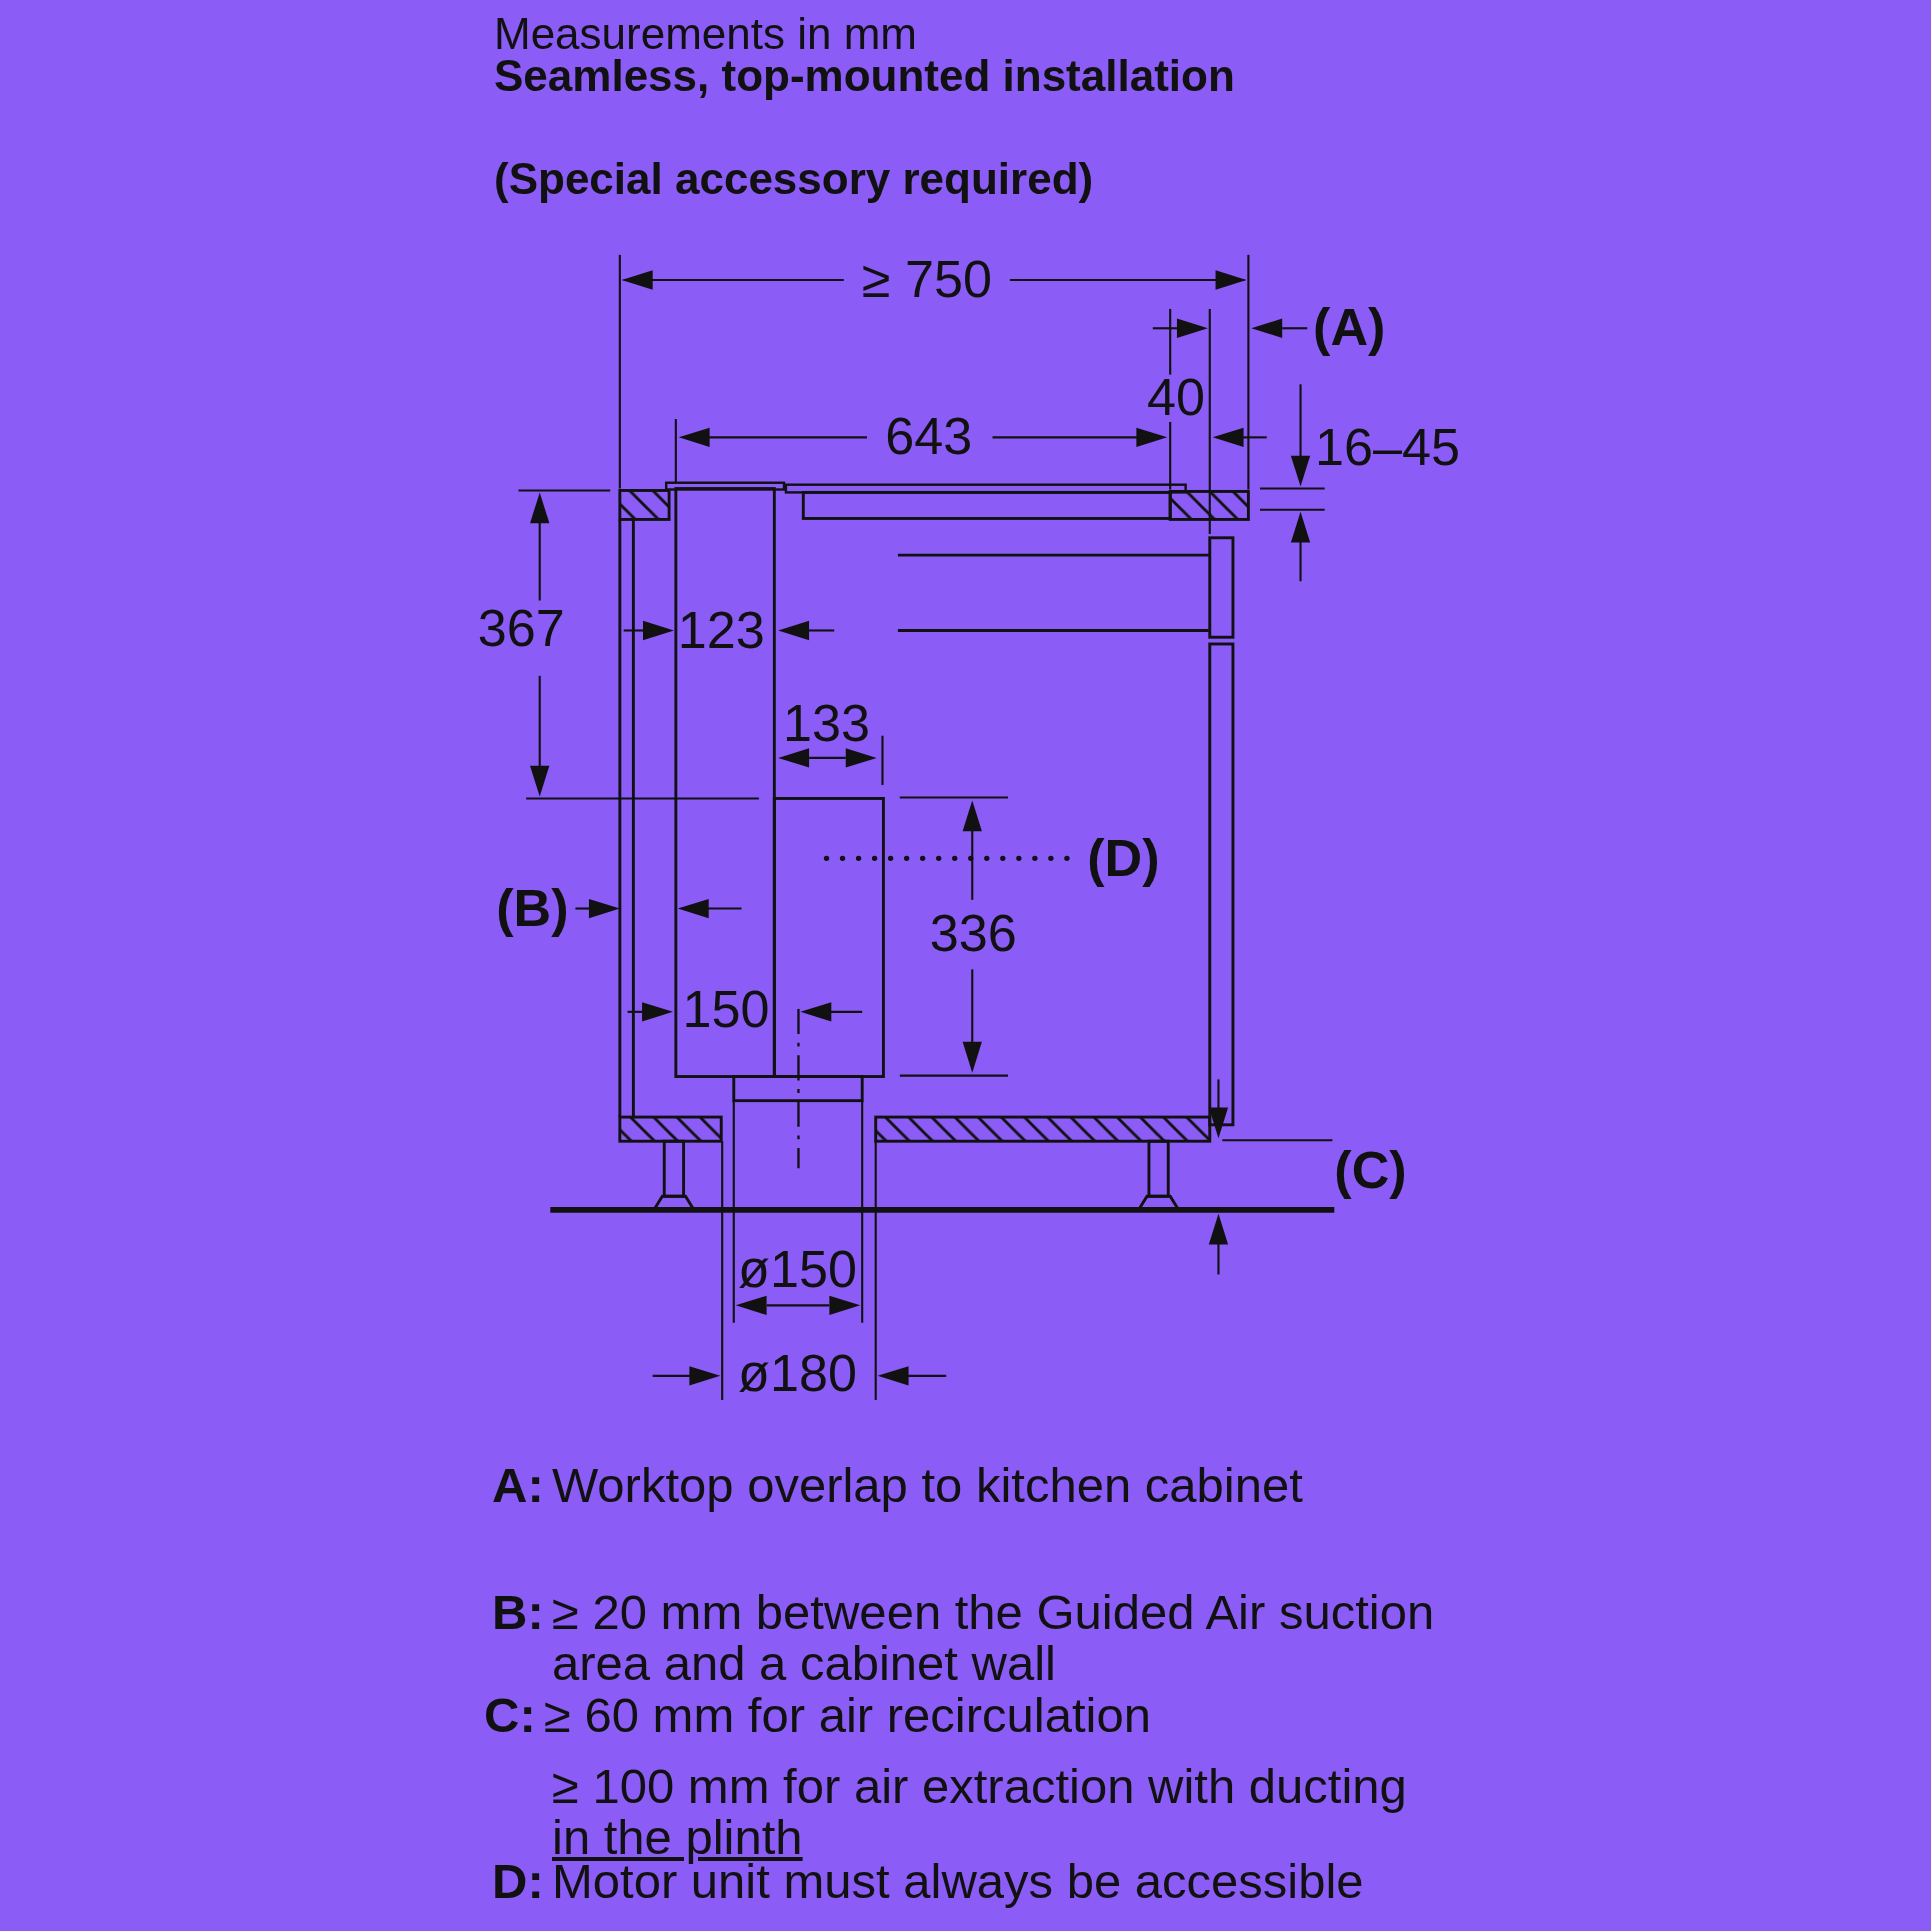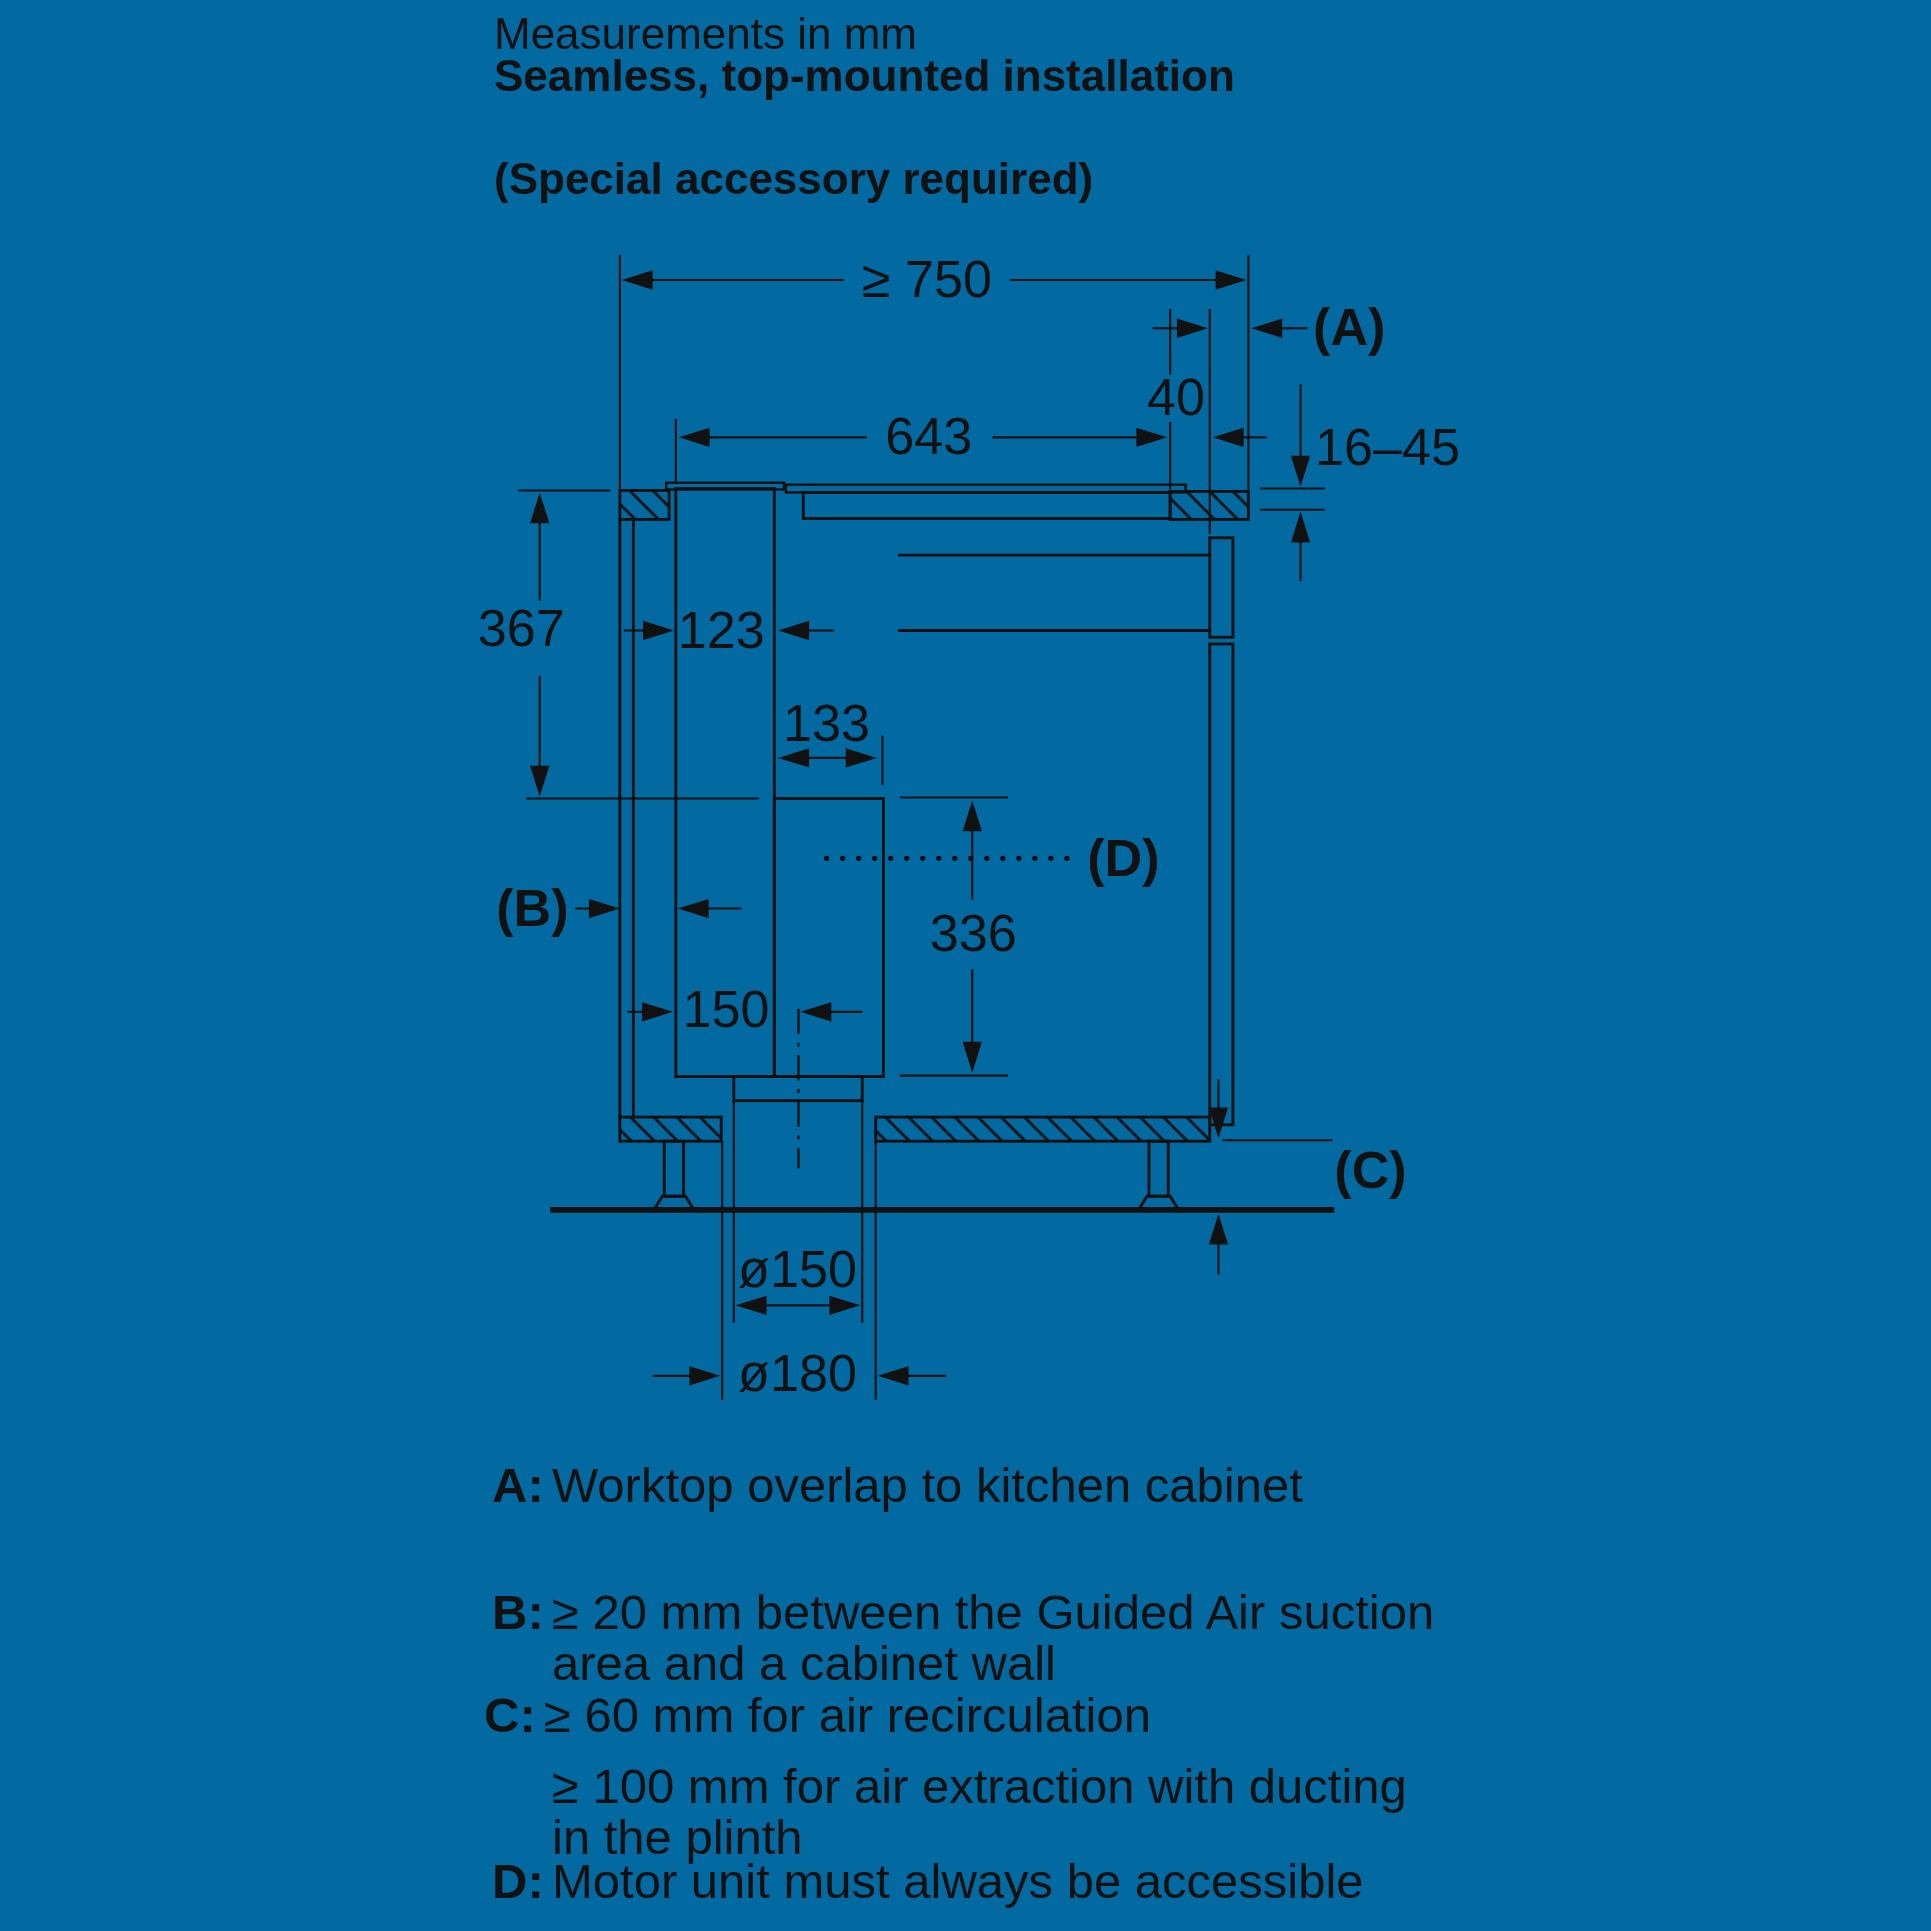--- a/index.html
+++ b/index.html
@@ -1,16 +1,16 @@
 <!DOCTYPE html>
 <html><head>
 <meta charset="utf-8">
 <style>
   html,body{margin:0;padding:0;background:#ffffff;}
-  #page{position:relative;width:1931px;height:1931px;background:#0369a1;overflow:hidden;
+  #page{position:relative;width:1931px;height:1931px;background:#8b5cf6;overflow:hidden;
         font-family:"Liberation Sans",sans-serif;color:#111;}
   #page svg{position:absolute;left:0;top:0;}
   .abs{position:absolute;white-space:nowrap;}
   .title-line{font-size:44px;line-height:52px;}
   .bold{font-weight:bold;}
   .legend-line{font-size:49px;line-height:50px;}
   .lbl{display:inline-block;width:60px;font-weight:bold;}
   
   .st{stroke:#111;fill:none;stroke-width:3;}
   .thin{stroke:#111;fill:none;stroke-width:2.5;}
@@ -196,19 +196,19 @@
 
   <div>
     <div class="abs legend-line" style="left:492px;top:1460px;"><span class="lbl">A:</span><span>Worktop overlap to kitchen cabinet</span></div>
 
     <div class="abs legend-line" style="left:492px;top:1587px;"><span class="lbl">B:</span><span>≥ 20 mm between the Guided Air suction</span></div>
     <div class="abs legend-line" style="left:552px;top:1638px;"><span>area and a cabinet wall</span></div>
 
     <div class="abs legend-line" style="left:484px;top:1690px;"><span class="lbl">C:</span><span>≥ 60 mm for air recirculation</span></div>
 
     <div class="abs legend-line" style="left:552px;top:1761px;"><span>≥ 100 mm for air extraction with ducting</span></div>
-    <div class="abs legend-line" style="left:552px;top:1812px;"><span>in the plinth</span></div>
+    <div class="abs legend-line" style="left:552px;top:1812px;text-decoration:underline;"><span>in the plinth</span></div>
 
     <div class="abs legend-line" style="left:492px;top:1856px;"><span class="lbl">D:</span><span>Motor unit must always be accessible</span></div>
   </div>
 
 </div>
 
 
 </body></html>

